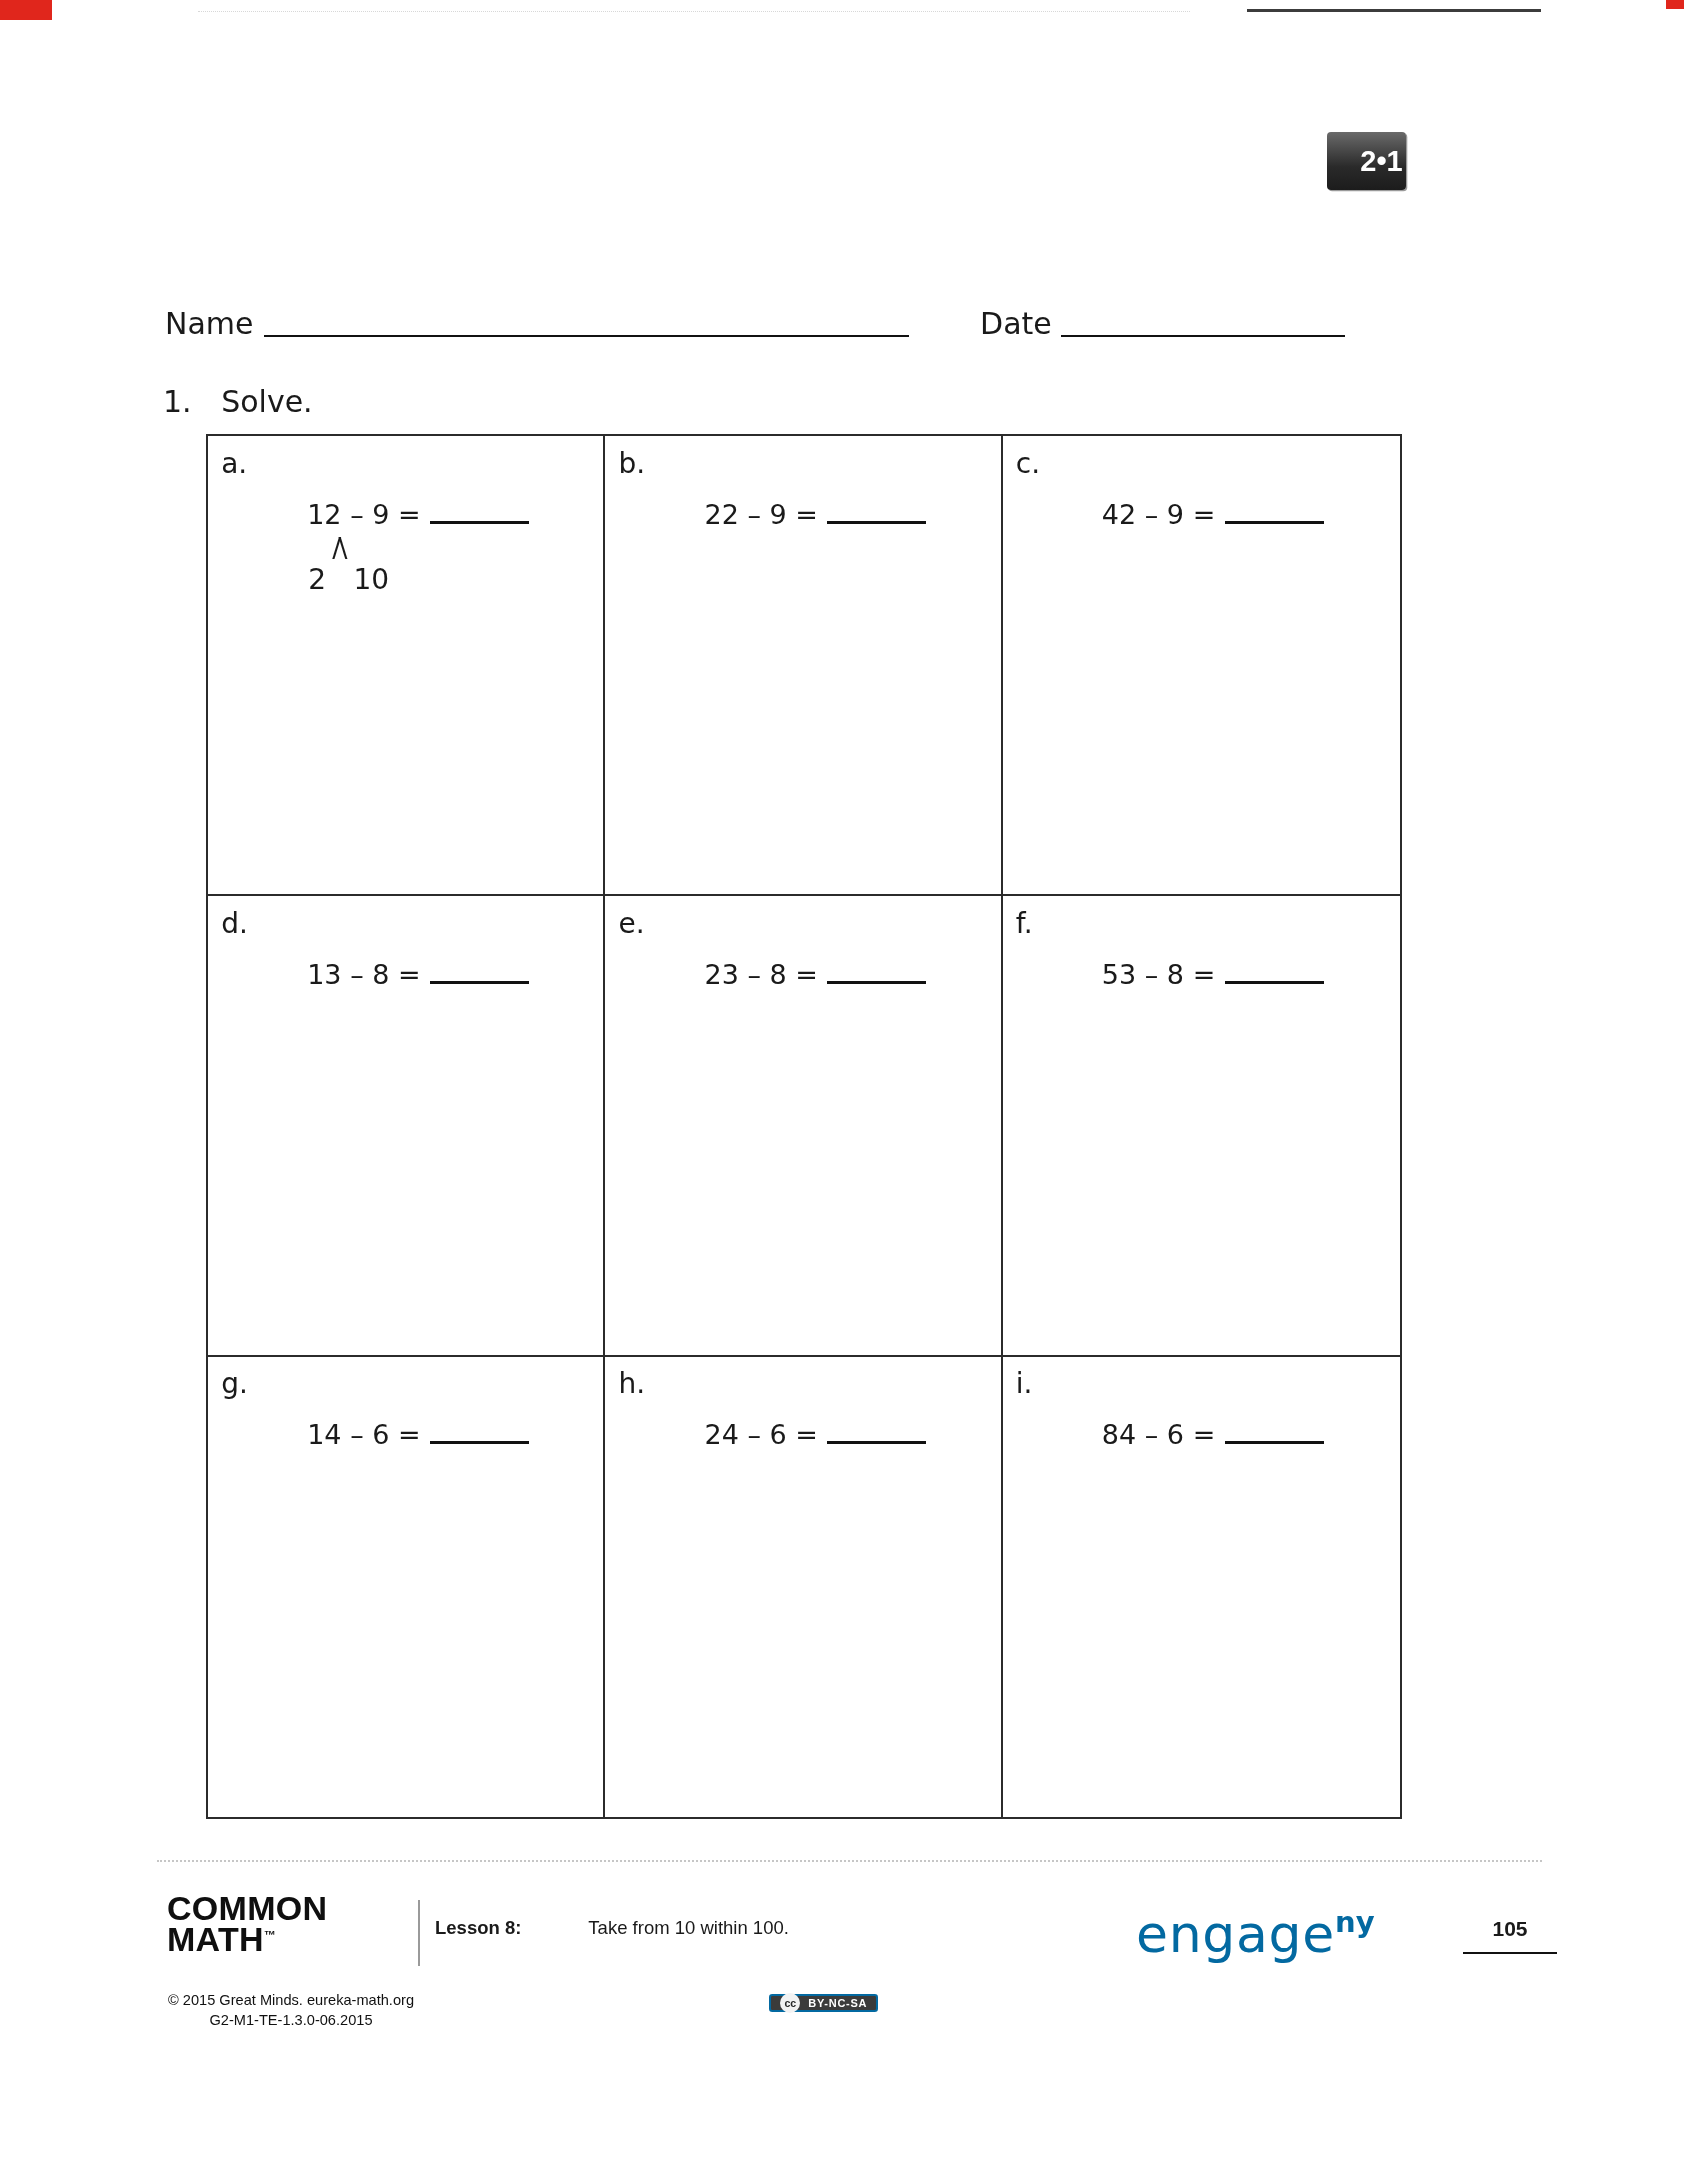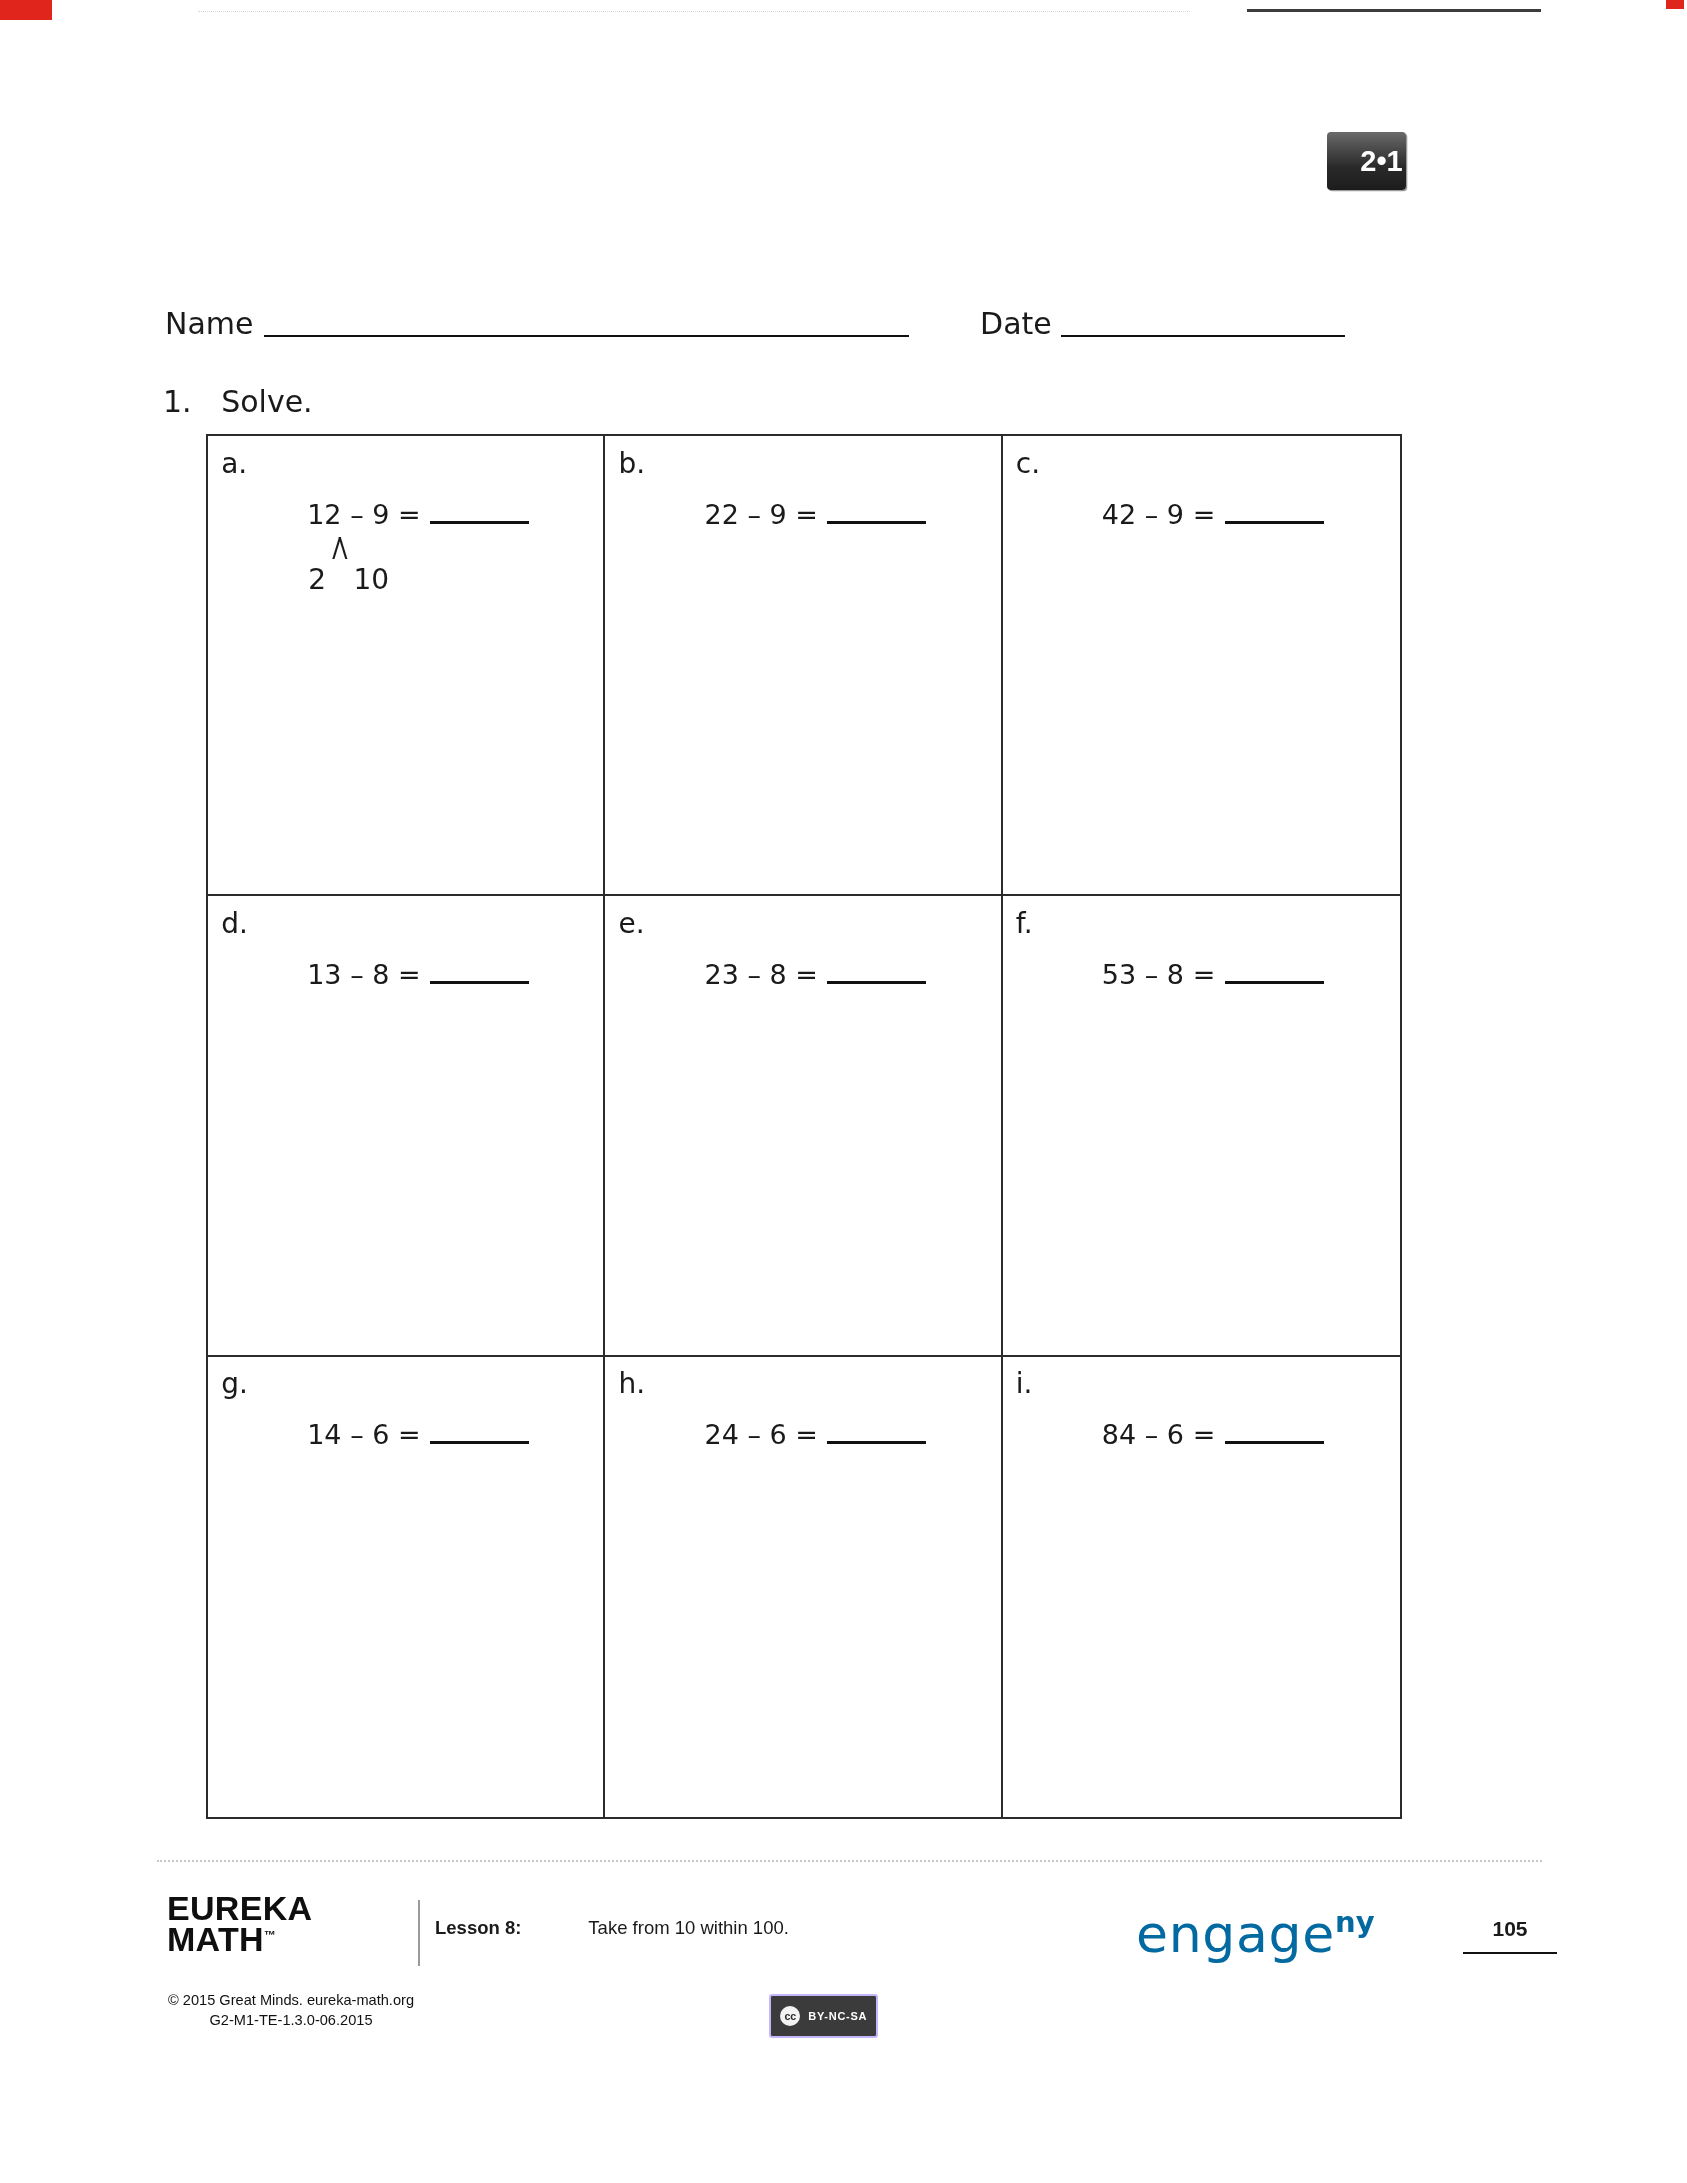--- a/index.html
+++ b/index.html
@@ -81,22 +81,22 @@
   .lesson-ref .ref-label { font-weight:bold; margin-right:67px; }
   .engage { position:absolute; left:1136px; top:1904px; font-size:52px; color:#0369a1; letter-spacing:0.7px; }
   .engage .sup { font-size:29px; font-weight:bold; position:relative; top:-20px; letter-spacing:0; }
   .page-num {
     position:absolute; left:1463px; top:1917px; width:94px; text-align:center;
     font-family:"Liberation Sans", sans-serif; font-weight:bold; font-size:21px;
     border-bottom:2.6px solid #111; padding-bottom:10.6px;
   }
   .copyright { position:absolute; left:168px; top:1990px; font-family:"Liberation Sans", sans-serif; font-size:14.6px; line-height:1.4; color:#111;text-align:center; }
   .cc-badge {
-    position:absolute; left:769px; top:1994px; height:44px;
-    background:#3b3b3b; border:2px solid #c4b5fd; border-radius:3.3px;
+    position:absolute; left:769px; top:1994px; height:18px;
+    background:#3b3b3b; border:2px solid #0369a1; border-radius:3.3px;
     display:flex; align-items:center; gap:8px; padding:0 9.3px;
   }
   .cc-circle {
     width:20px; height:20px; border-radius:50%; background:#f2f2f2; color:#2a2a2a;
     display:flex; align-items:center; justify-content:center;
     font-size:10.6px; font-weight:bold; font-family:"Liberation Sans", sans-serif;
   }
   .cc-text { color:#fff; font-family:"Liberation Sans", sans-serif; font-weight:bold; font-size:11px; letter-spacing:0.7px; }
   .license { position:absolute; left:905px; top:1991px; font-family:"Liberation Sans", sans-serif; font-size:15px; line-height:1.5; color:#0c0c0c; }
   .license .link { text-decoration:underline; cursor:pointer; }
@@ -190,21 +190,21 @@
       <div class="equation">
         <span>84 – 6 =</span><span class="blank"></span>
       </div>
     </div>
 
   </div>
 
   <div class="footer-sep"></div>
 
   <div class="eureka">
-    <div>EUREKA</div>
+    <div>COMMON</div>
     <div><span>MATH</span><span class="tm">™</span></div>
   </div>
 
   <div class="footer-divider"></div>
 
   <div class="lesson-ref">
     <span class="ref-label">Lesson 8:</span><span>Take from 10 within 100.</span>
   </div>
 
   <div class="engage">

